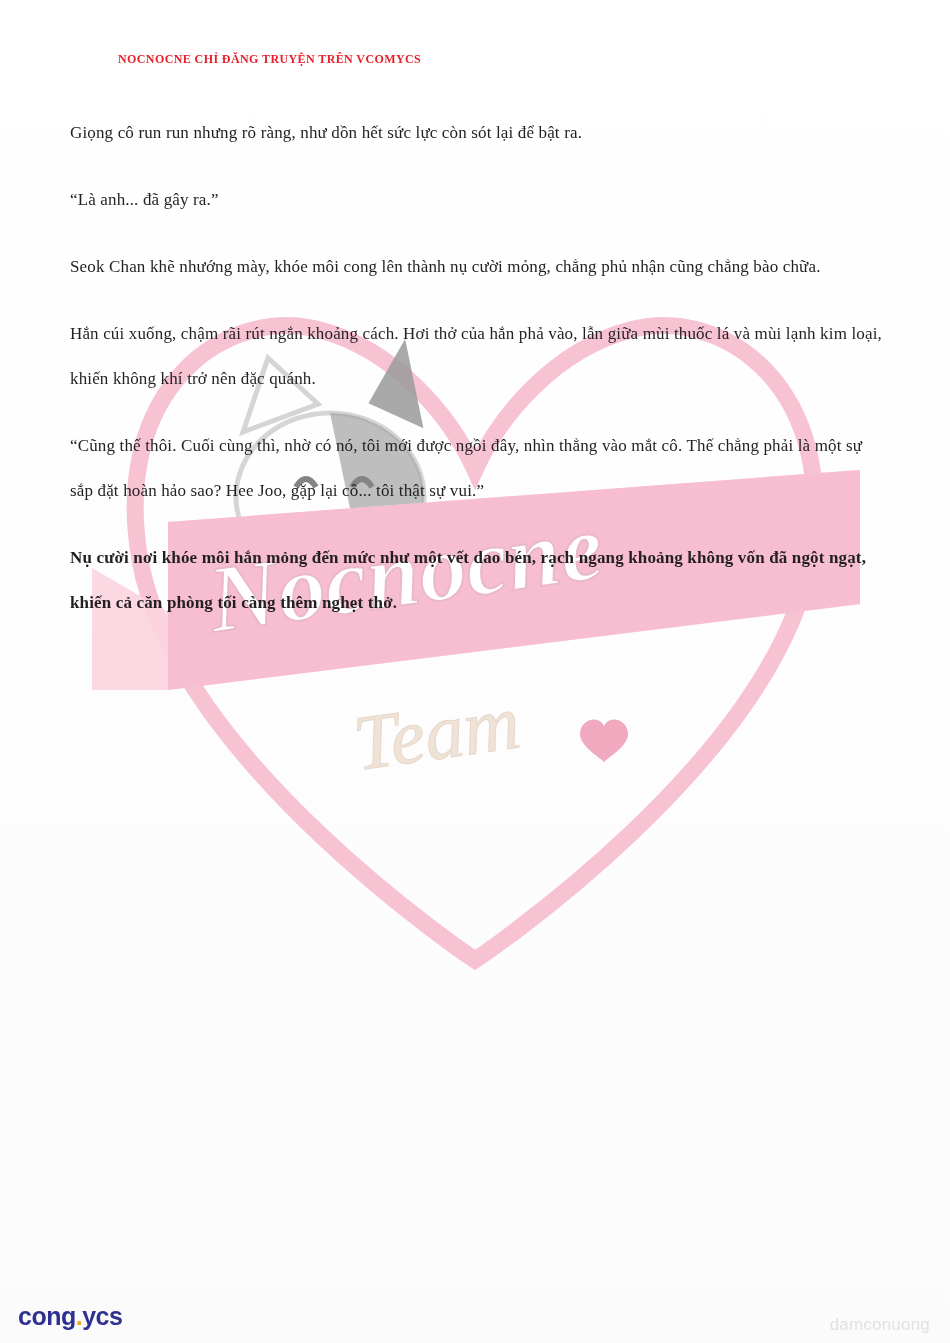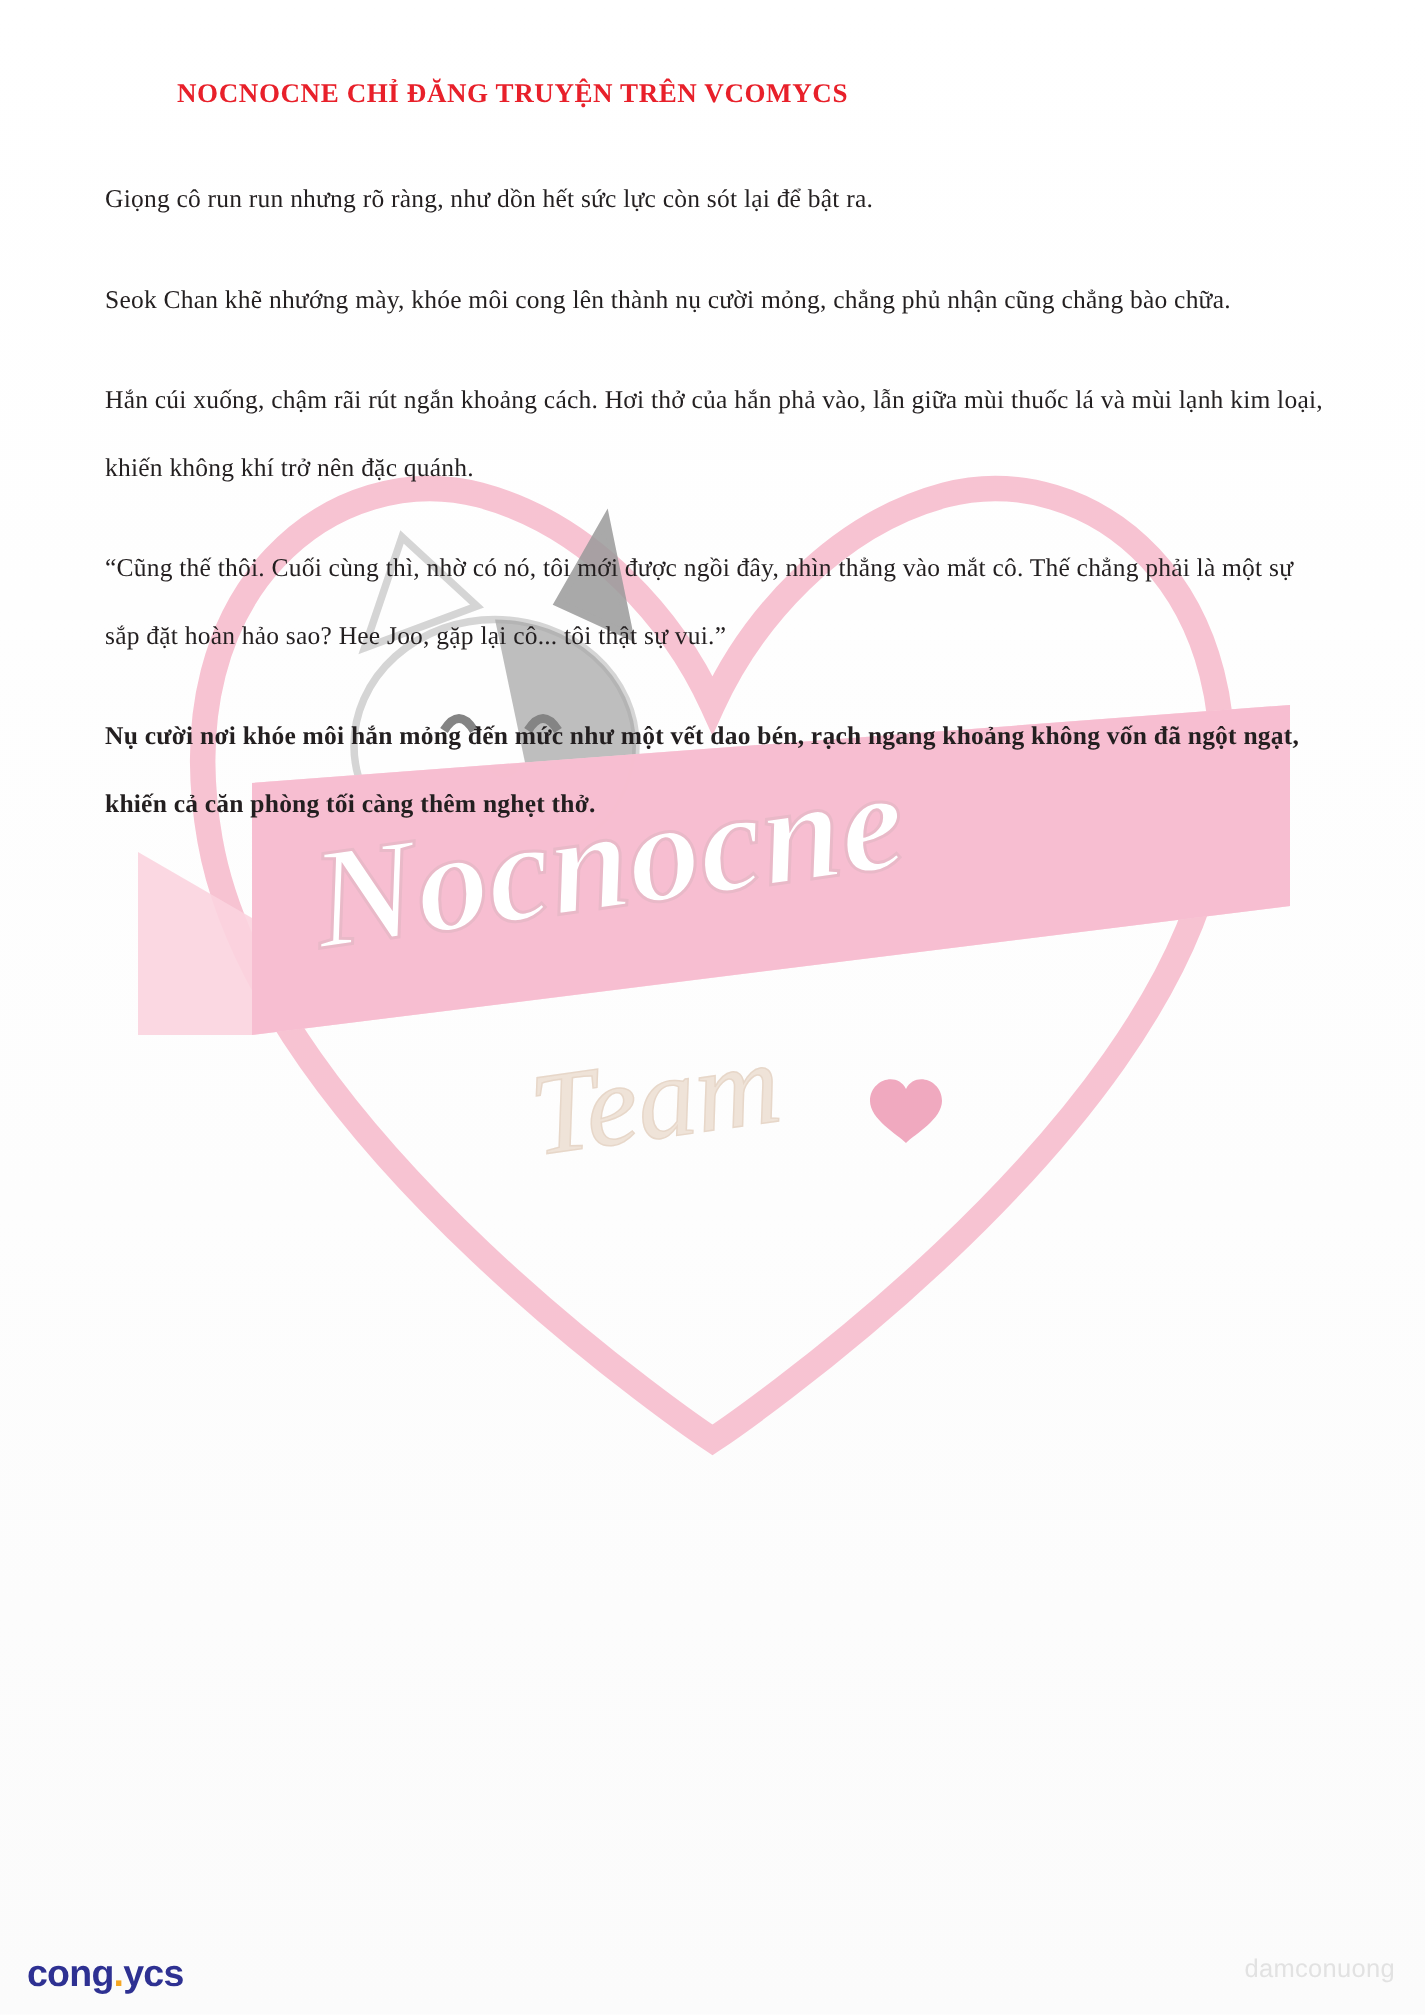--- a/index.html
+++ b/index.html
@@ -31,21 +31,21 @@
   }
 
   
   .header {
     position: absolute;
     left: 118px;
     top: 52px;
     z-index: 3;
     font-family: "Liberation Serif", serif;
     font-weight: bold;
-    font-size: 18px;
+    font-size: 12px;
     letter-spacing: 0.4px;
     color: #e8202a;
     white-space: nowrap;
   }
 
   
   .content {
     position: absolute;
     left: 70px;
     top: 110px;
@@ -81,21 +81,21 @@
   .footer-logo .dot {
     color: #f5a623;
   }
   .footer-logo .tail {
     color: #2e3192;
     margin-top: 44px;
   }
   .footer-right {
     position: absolute;
     right: 20px;
-    bottom: 20px;
+    bottom: 8px;
     z-index: 4;
     font-family: "Liberation Sans", sans-serif;
     font-size: 17px;
     color: #e2e2e2;
     letter-spacing: 0.2px;
   }
 </style>
 </head>
 <body>
 
@@ -135,20 +135,21 @@
 
     <text x="358" y="770" transform="rotate(-8 358 770)" font-family="Liberation Serif, serif" font-size="78" font-style="italic" fill="#efe3d8" stroke="#e7d7c9" stroke-width="1">Team</text>
 
     <path d="M604,726 c-6,-12 -24,-6 -24,8 c0,12 18,22 24,28 c6,-6 24,-16 24,-28 c0,-14 -18,-20 -24,-8 Z" fill="#f0a9bf"></path>
   </svg>
 
   <div class="header">NOCNOCNE CHỈ ĐĂNG TRUYỆN TRÊN VCOMYCS</div>
 
   <div class="content">
     <p class="para">Giọng cô run run nhưng rõ ràng, như dồn hết sức lực còn sót lại để bật ra.</p>
+    <p class="para">“Là anh... đã gây ra.”</p>
     <p class="para">Seok Chan khẽ nhướng mày, khóe môi cong lên thành nụ cười mỏng, chẳng phủ nhận cũng chẳng bào chữa.</p>
     <p class="para">Hắn cúi xuống, chậm rãi rút ngắn khoảng cách. Hơi thở của hắn phả vào, lẫn giữa mùi thuốc lá và mùi lạnh kim loại, khiến không khí trở nên đặc quánh.</p>
     <p class="para">“Cũng thế thôi. Cuối cùng thì, nhờ có nó, tôi mới được ngồi đây, nhìn thẳng vào mắt cô. Thế chẳng phải là một sự sắp đặt hoàn hảo sao? Hee Joo, gặp lại cô... tôi thật sự vui.”</p>
     <p class="para tight">Nụ cười nơi khóe môi hắn mỏng đến mức như một vết dao bén, rạch ngang khoảng không vốn đã ngột ngạt, khiến cả căn phòng tối càng thêm nghẹt thở.</p>
   </div>
 
   <div class="footer-logo"><span>cong</span><span class="dot">.</span><span class="tail">ycs</span></div>
 
   <div class="footer-right">damconuong</div>
 

